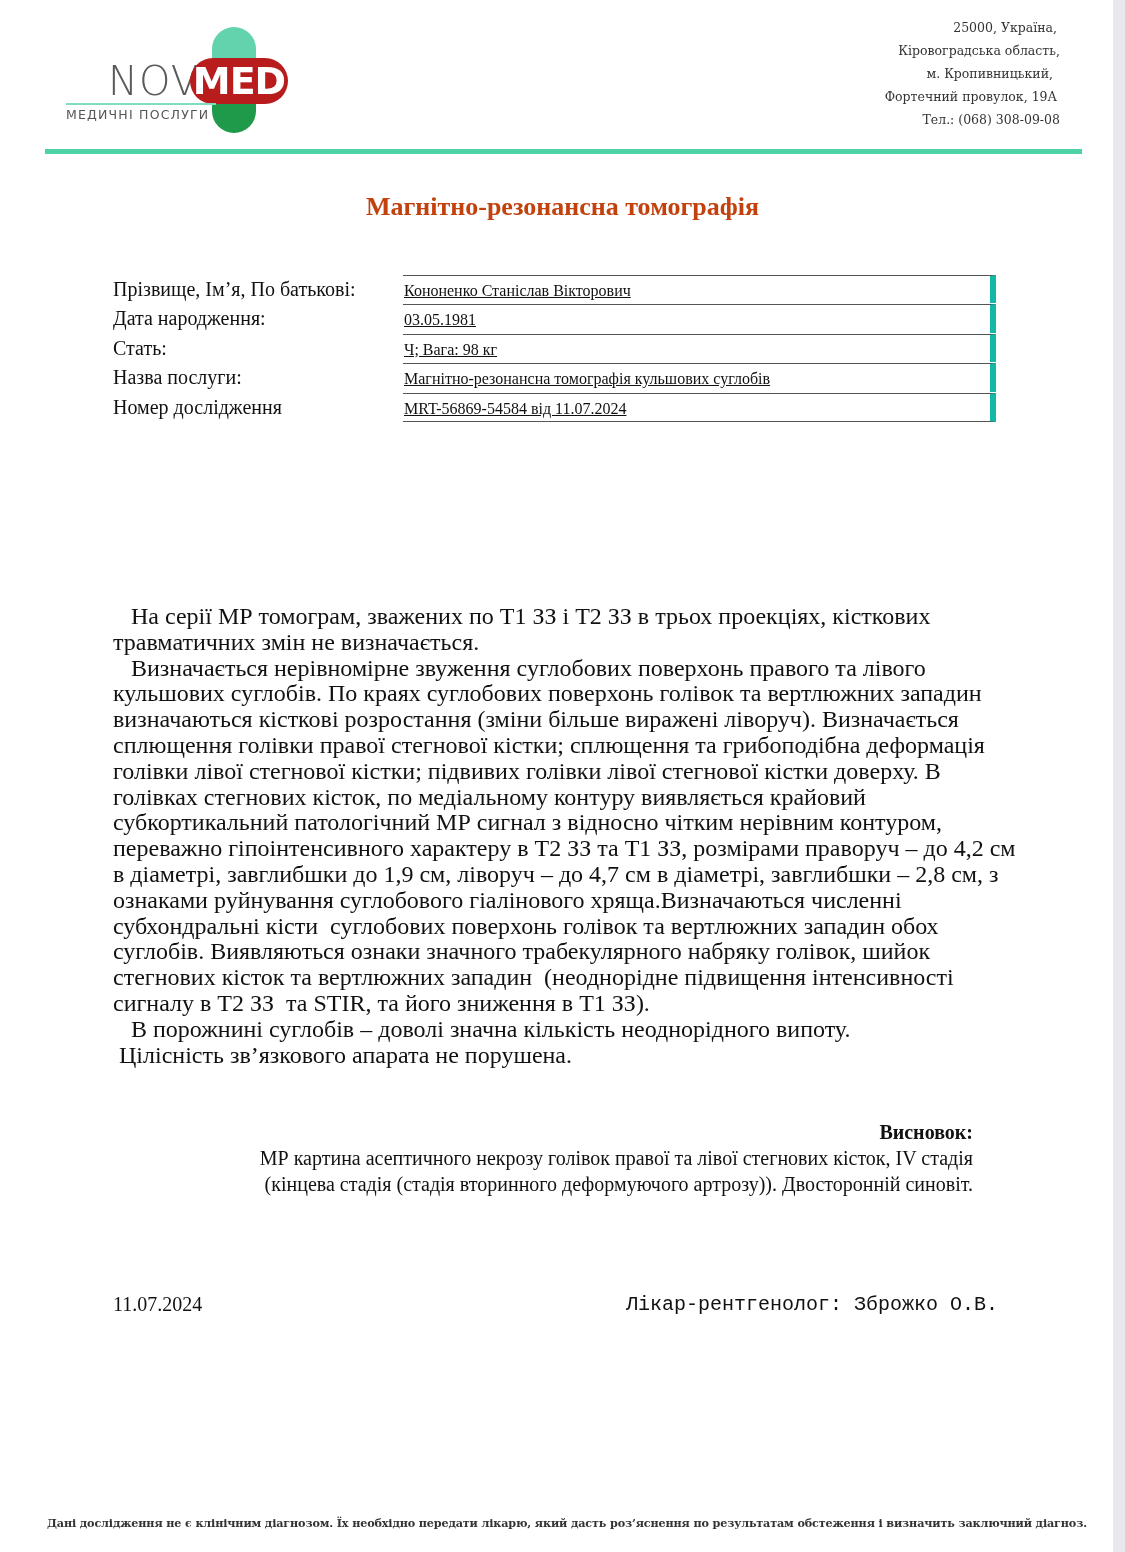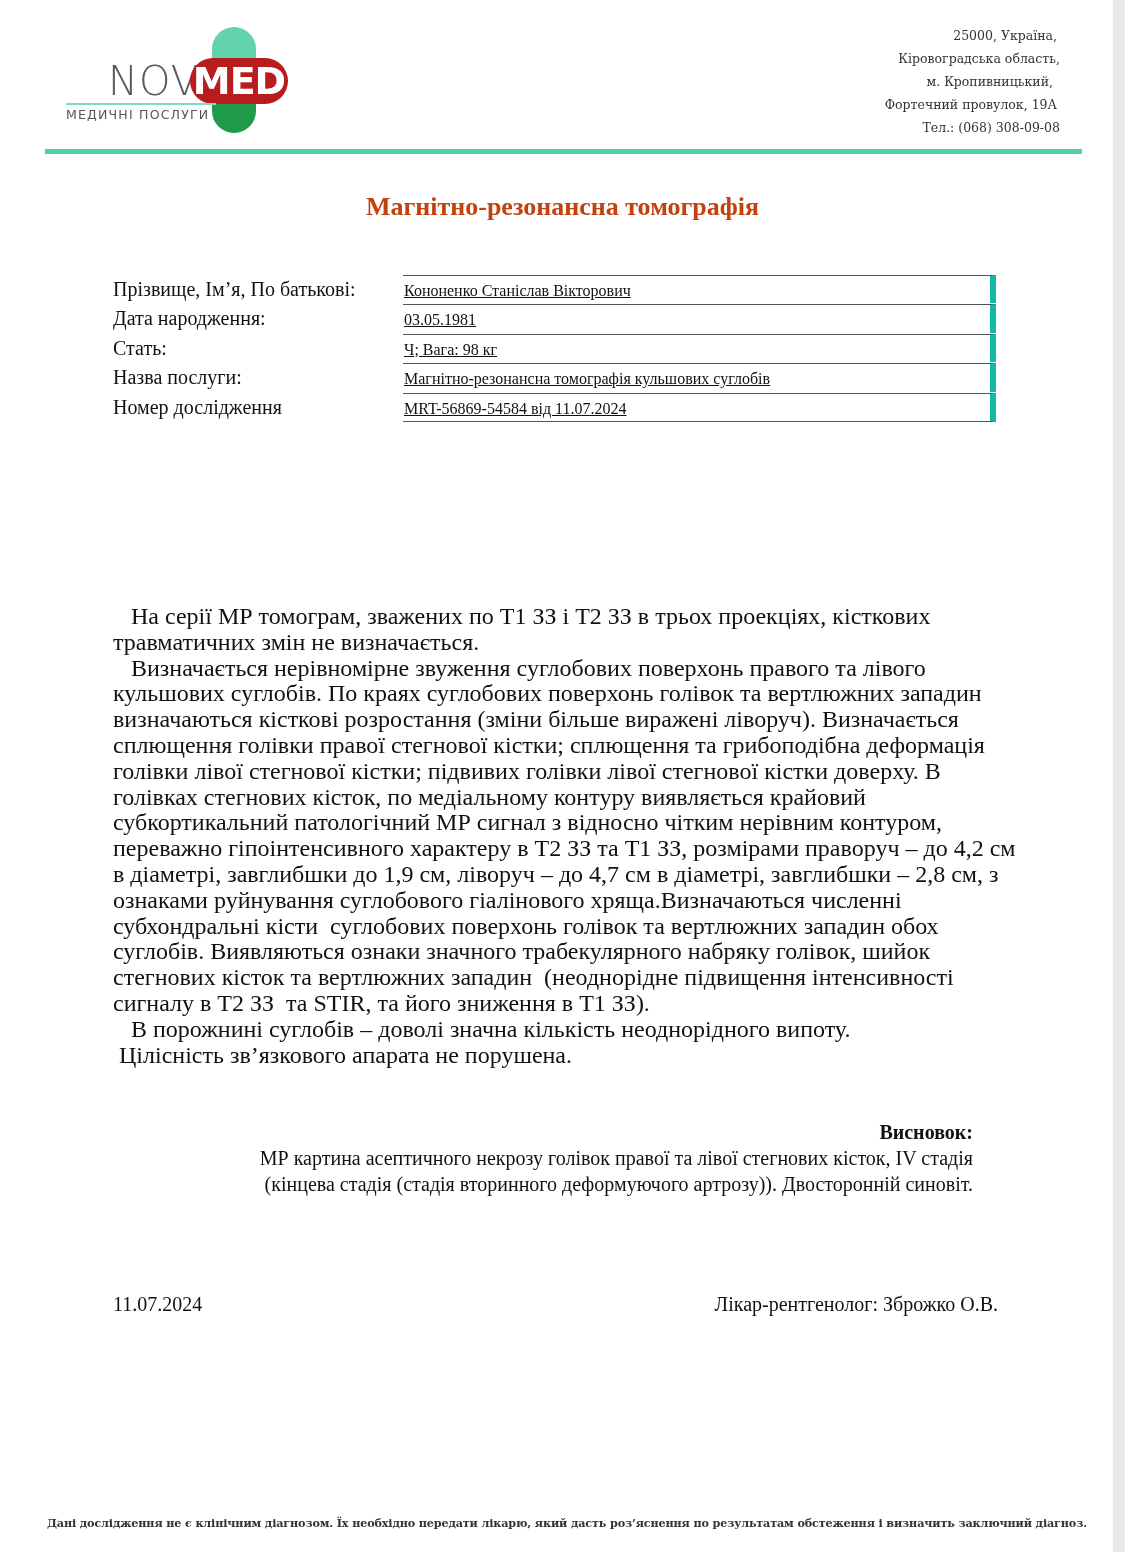--- a/index.html
+++ b/index.html
@@ -41,21 +41,21 @@
       position: absolute; left: 126px; top: 31px; width: 98px; height: 46px;
       background: #b91c1c; border-radius: 23px;
       display: flex; align-items: center; justify-content: center;
     }
     .cross-h span {
       font-family: "DejaVu Sans", sans-serif; font-weight: bold; font-size: 38px;
       color: #ffffff; letter-spacing: -1px; line-height: 46px;
     }
     
     .address {
-      position: absolute; right: 53px; top: 24px; text-align: right;
+      position: absolute; right: 53px; top: 16px; text-align: right;
       font-family: "DejaVu Serif", serif; font-size: 12.5px; color: #333;
       line-height: 23px;
     }
     .address div { white-space: nowrap; }
     .address .a-r1 { margin-right: 3px; }
     .address .a-r3 { margin-right: 7px; }
     .address .a-r4 { margin-right: 3px; }
     .divider {
       position: absolute; left: 45px; top: 149px; width: 1037px; height: 5px; background: #4fd3a4;
     }
@@ -80,21 +80,21 @@
       position: absolute; left: 113px; top: 604px; width: 860px;
       font-size: 24px; line-height: 25.8px;
     }
     .body-text p { margin: 0; }
     .conclusion {
       position: absolute; left: 113px; top: 1119px; width: 860px;
       font-size: 20px; line-height: 26px; text-align: right;
     }
     .conclusion .c-h { font-weight: bold; }
     .sign-date { position: absolute; left: 113px; top: 1293px; font-size: 20px; }
-    .sign-doc { position: absolute; right: 115px; top: 1293px; font-size: 20px; white-space: nowrap; }
+    .sign-doc { position: absolute; right: 115px; top: 1293px; font-size: 20px; white-space: nowrap; font-family: Liberation Mono, monospace; }
     .disclaimer {
       position: absolute; left: 47px; top: 1516px; white-space: nowrap;
       font-family: "DejaVu Serif", serif; font-size: 11.2px; font-weight: bold; color: #333;
       letter-spacing: -0.15px;
     }
   </style>
 </head>
 <body>
 
 <div class="page">

